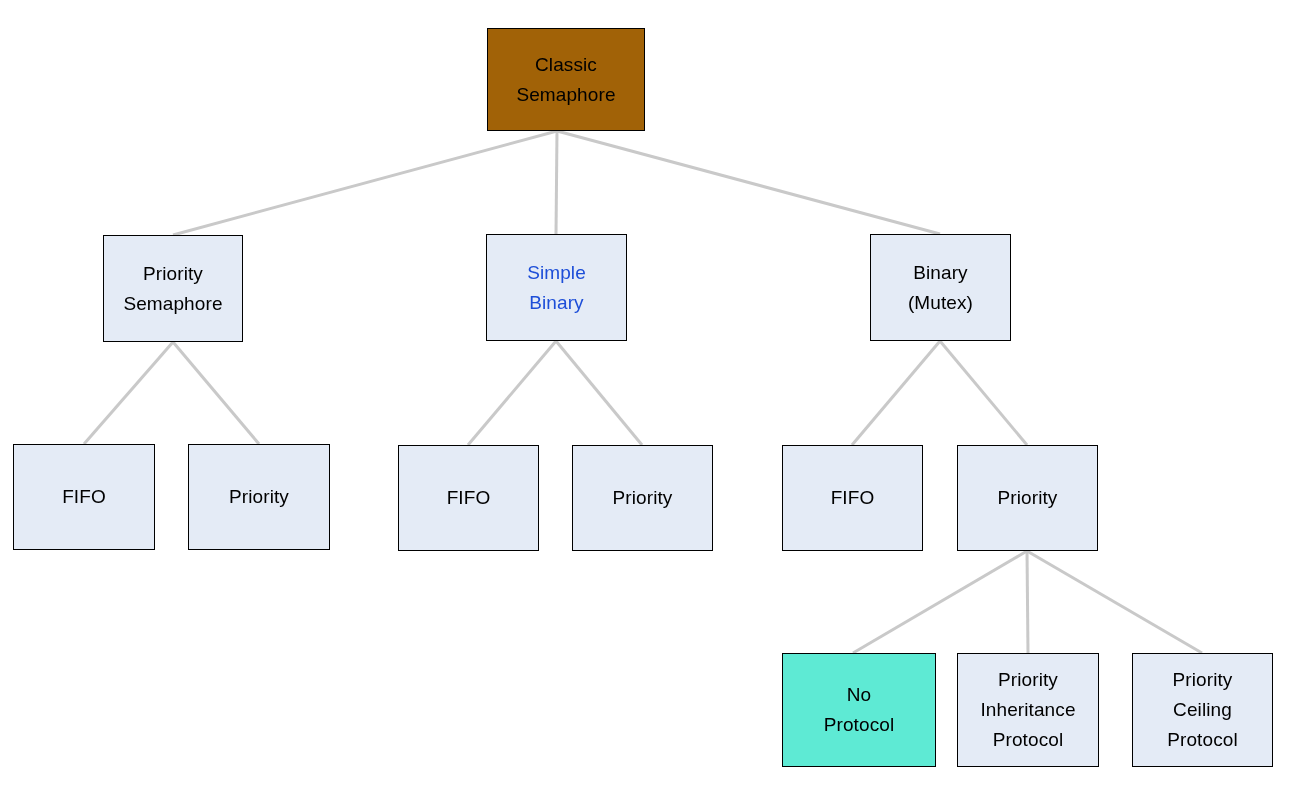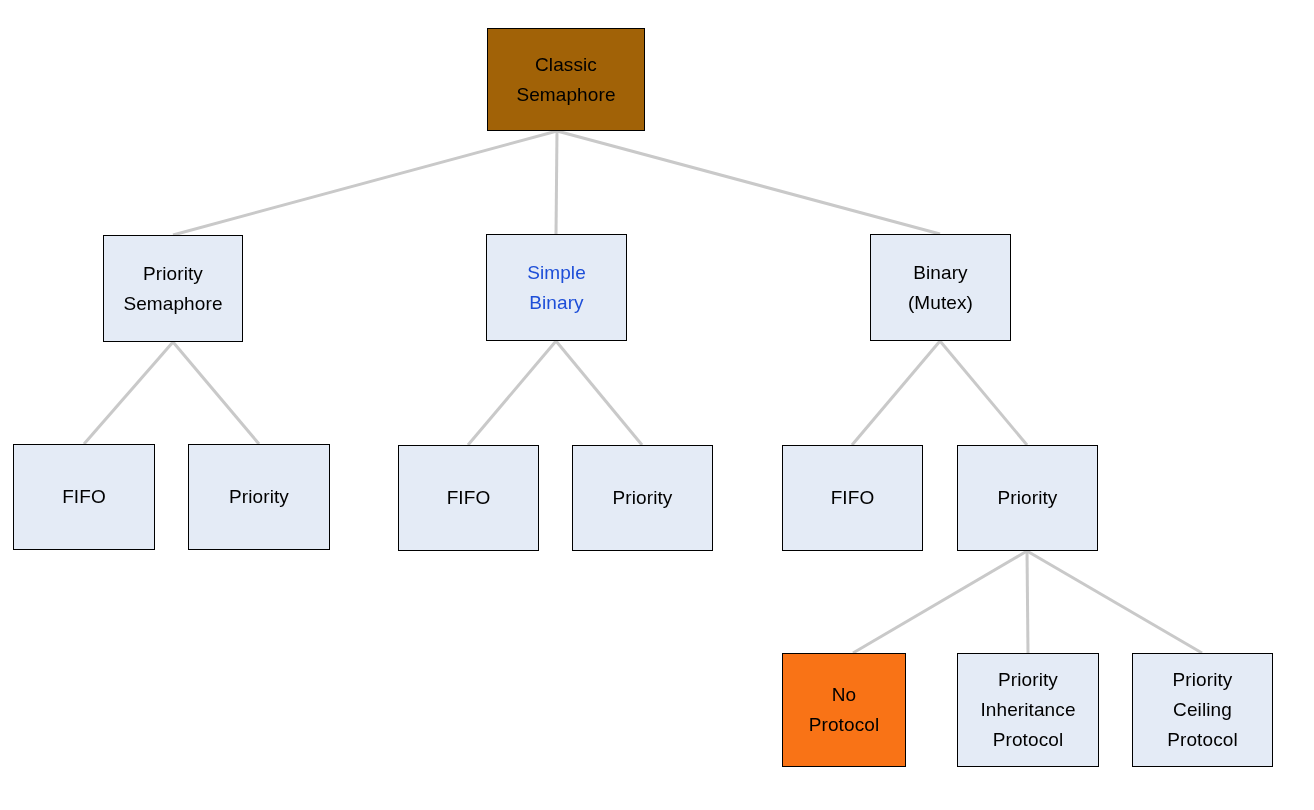--- a/index.html
+++ b/index.html
@@ -94,21 +94,21 @@
       </div>
       <div class="node" style="left: 572px; top: 445px; width: 141px; height: 106px; background: rgb(228, 235, 246); border-color: rgb(0, 0, 0);">
         <div class="node-label" style="color: rgb(0, 0, 0);">Priority</div>
       </div>
       <div class="node" style="left: 782px; top: 445px; width: 141px; height: 106px; background: rgb(228, 235, 246); border-color: rgb(0, 0, 0);">
         <div class="node-label" style="color: rgb(0, 0, 0);">FIFO</div>
       </div>
       <div class="node" style="left: 957px; top: 445px; width: 141px; height: 106px; background: rgb(228, 235, 246); border-color: rgb(0, 0, 0);">
         <div class="node-label" style="color: rgb(0, 0, 0);">Priority</div>
       </div>
-      <div class="node" style="left: 782px; top: 653px; width: 124px; height: 114px; background: #f97316; border-color: rgb(0, 0, 0);">
+      <div class="node" style="left: 782px; top: 653px; width: 154px; height: 114px; background: #5eead4; border-color: rgb(0, 0, 0);">
         <div class="node-label" style="color: rgb(0, 0, 0);">No
 Protocol</div>
       </div>
       <div class="node" style="left: 957px; top: 653px; width: 142px; height: 114px; background: rgb(228, 235, 246); border-color: rgb(0, 0, 0);">
         <div class="node-label" style="color: rgb(0, 0, 0);">Priority
 Inheritance
 Protocol</div>
       </div>
       <div class="node" style="left: 1132px; top: 653px; width: 141px; height: 114px; background: rgb(228, 235, 246); border-color: rgb(0, 0, 0);">
         <div class="node-label" style="color: rgb(0, 0, 0);">Priority

